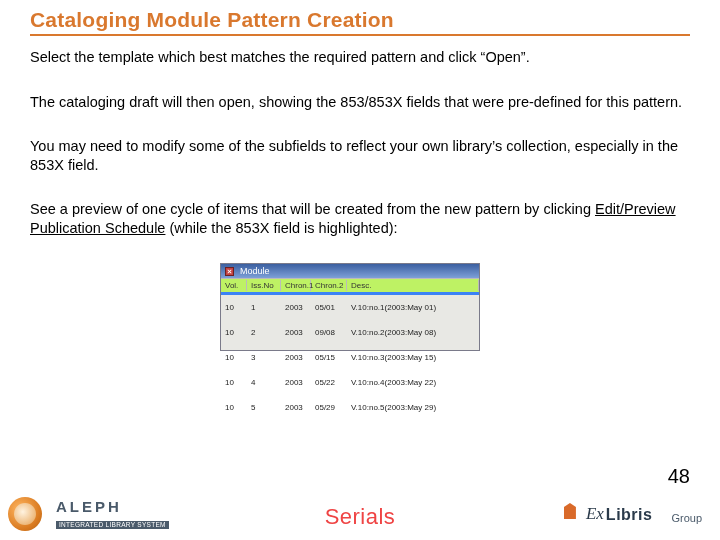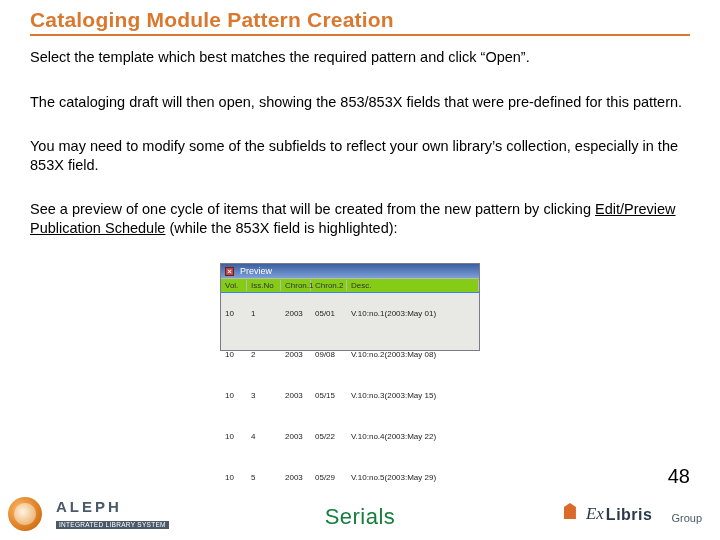--- a/index.html
+++ b/index.html
@@ -7,44 +7,44 @@
   .slide { position: relative; width: 720px; height: 540px; padding: 8px 30px 0 30px; }
   .title { font-family: Verdana, Arial, sans-serif; font-size: 21px; font-weight: bold; color: #d9782e; border-bottom: 2px solid #d9782e; padding-bottom: 2px; margin-bottom: 12px; letter-spacing: 0.2px; }
   .body p { font-size: 14.5px; color: #000; line-height: 1.28; margin-bottom: 26px; }
   .u { text-decoration: underline; }
   .preview-window { width: 260px; height: 88px; margin-left: 190px; background: #e8e8e4; border: 1px solid #7a7a8a; font-size: 8px; }
   .pw-title { background: linear-gradient(#3b5fa0, #7da0d8); color: #fff; font-size: 9px; padding: 2px 4px; display:flex; align-items:center; gap:4px; }
   .pw-title .xicon { width:9px; height:9px; background:#c34242; display:inline-block; border:1px solid #6b2020; margin-right:2px; position:relative; }
   .pw-title .xicon::before, .pw-title .xicon::after { content:""; position:absolute; left:1px; top:3px; width:5px; height:1px; background:#fff; }
   .pw-title .xicon::before { transform:rotate(45deg); }
   .pw-title .xicon::after { transform:rotate(-45deg); }
-  .pw-head { display:flex; background:#84cc16; border-top:1px solid #bbb; border-bottom:1px solid #3b82f6; padding:1px 0; }
+  .pw-head { display:flex; background:#bef264; border-top:1px solid #bbb; border-bottom:3px solid #3b82f6; padding:1px 0; }
   .pw-head span { padding:1px 4px; border-right:1px solid #bbb; color:#333; }
   .pw-head span:nth-child(1){ width:26px;}
   .pw-head span:nth-child(2){ width:34px;}
   .pw-head span:nth-child(3){ width:30px;}
   .pw-head span:nth-child(4){ width:36px;}
   .pw-head span:nth-child(5){ flex:1;}
   .pw-row { display:flex; color:#222; padding:0; }
-  .pw-row span { padding:16px 4px; white-space:nowrap; overflow:hidden; }
+  .pw-row span { padding:8px 4px; white-space:nowrap; overflow:hidden; }
   .pw-row span:nth-child(1){ width:26px;}
   .pw-row span:nth-child(2){ width:34px;}
   .pw-row span:nth-child(3){ width:30px;}
   .pw-row span:nth-child(4){ width:36px;}
   .pw-row span:nth-child(5){ flex:1; overflow:hidden; text-overflow:clip;}
   .pagenum { position:absolute; right:30px; bottom:52px; font-size:20px; color:#000; }
   .footer { position:absolute; left:0; bottom:0; width:720px; height:48px; display:flex; align-items:center; justify-content:space-between; padding:0 18px 4px 8px; }
   .footer-left { display:flex; align-items:center; gap:8px; }
   .aleph-logo { display:flex; align-items:center; gap:14px; }
   .aleph-icon { width:34px; height:34px; border-radius:50%; background:radial-gradient(circle at 35% 35%, #ffb560, #d97a20 65%, #b05e10); position:relative; }
   .aleph-icon::after { content:""; position:absolute; inset:6px; border-radius:50%; background:radial-gradient(circle at 40% 40%, #fff3e0, #e6a050); }
   .aleph-text { line-height:1; }
   .aleph-name { font-family: Verdana, sans-serif; font-weight:bold; letter-spacing:3px; font-size:15px; color:#4a5a6a; }
   .aleph-tag { font-size:6.5px; color:#fff; background:#4a5a6a; padding:1px 3px; letter-spacing:0.3px; margin-top:1px; display:inline-block; }
-  .footer-center { font-family: Verdana, sans-serif; color:#15803d; font-size:22px; letter-spacing:0.5px; position:absolute; left:50%; transform:translateX(-50%); bottom:10px; }
+  .footer-center { font-family: Verdana, sans-serif; color:#ef4444; font-size:22px; letter-spacing:0.5px; position:absolute; left:50%; transform:translateX(-50%); bottom:10px; }
   .exlibris { display:flex; align-items:center; gap:6px; }
   .exlibris-icon { width:18px; height:22px; position:relative; }
   .exlibris-icon::before { content:""; position:absolute; left:2px; top:0; width:12px; height:16px; background:#d96a2a; clip-path: polygon(50% 0, 100% 25%, 100% 100%, 0 100%, 0 25%); }
   .exlibris-text { color:#3a4a5a; display:flex; align-items:flex-end; gap:2px; }
   .exlibris-ex { font-style:italic; font-family: Georgia, serif; font-size:17px; color:#2a3a4a; }
   .exlibris-libris { font-family: Verdana, sans-serif; font-weight:bold; font-size:16px; color:#2a3a4a; letter-spacing:0.5px; }
   .exlibris-group { font-size:11px; color:#4a5a6a; margin-left:17px; }
 </style>
 </head>
 <body>
@@ -58,21 +58,21 @@
     <p>The cataloging draft will then open, showing the 853/853X fields that were pre-defined for this pattern.</p>
     <p>You may need to modify some of the subfields to reflect your own library’s collection, especially in the 853X field.</p>
     <p>
       <span>See a preview of one cycle of items that will be created from the new pattern by clicking </span><span class="u">Edit/Preview Publication Schedule</span><span> (while the 853X field is highlighted):</span>
     </p>
   </div>
 
   <div class="preview-window">
     <div class="pw-title">
       <span class="xicon"></span>
-      <span>Preview</span>
+      <span>Module</span>
     </div>
     <div class="pw-head">
       <span>Vol.</span>
       <span>Iss.No</span>
       <span>Chron.1</span>
       <span>Chron.2</span>
       <span>Desc.</span>
     </div>
     <div class="pw-row">
       <span>10</span>

